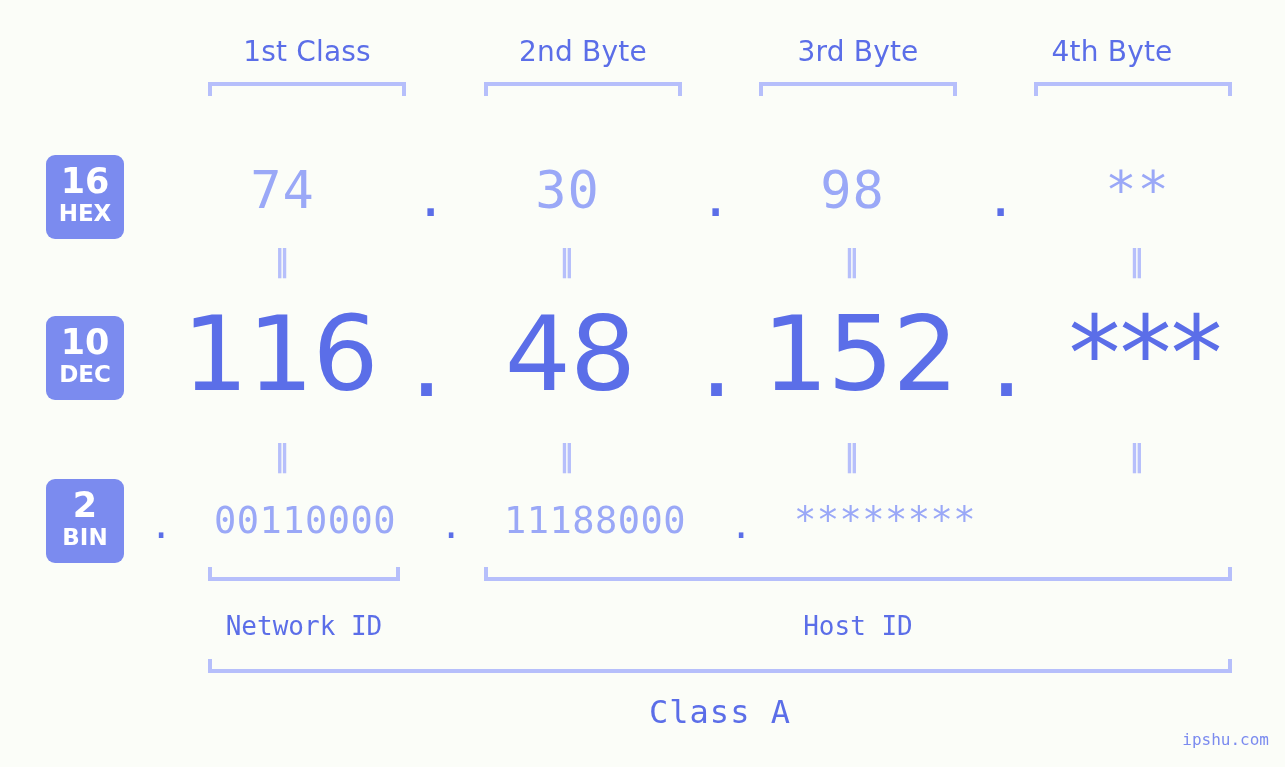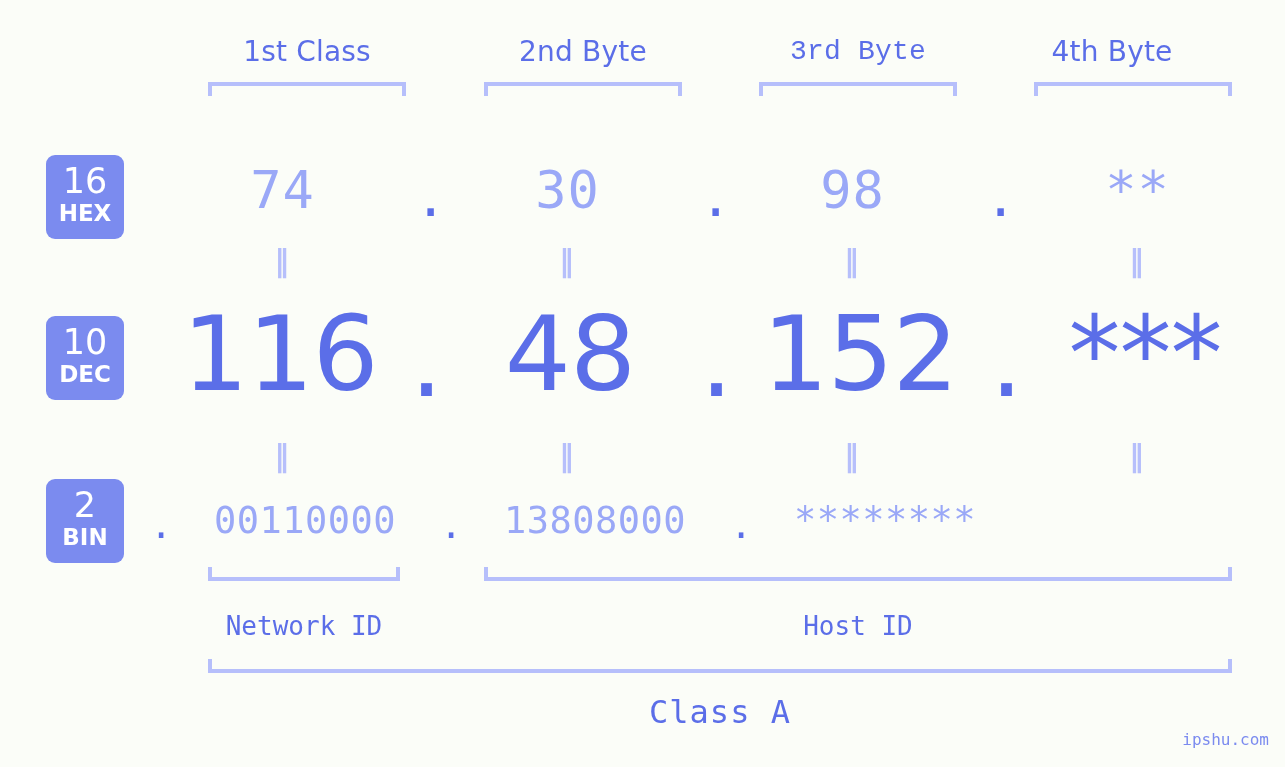--- a/index.html
+++ b/index.html
@@ -56,21 +56,21 @@
     border-radius: 9px;
     color: #ffffff;
     text-align: center;
     box-sizing: border-box;
     padding-top: 7px;
   }
   .badge .radix {
     display: block;
     font-size: 35px;
     line-height: 38px;
-    font-weight: 400;
+    font-weight: 700;
     font-family: "DejaVu Sans", sans-serif;
   }
   .badge .sys {
     display: block;
     font-size: 23px;
     line-height: 26px;
     font-weight: 700;
     font-family: "DejaVu Sans", sans-serif;
   }
 
@@ -195,21 +195,21 @@
 </style>
 </head>
 <body>
 
 <div class="byte-header" style="left:208px; width:198px;">
   <span>1st Class</span>
 </div>
 <div class="byte-header" style="left:484px; width:198px;">
   <span>2nd Byte</span>
 </div>
-<div class="byte-header" style="left:759px; width:198px;font-family:Liberation Mono, monospace;">
+<div class="byte-header" style="left:759px; width:198px;">
   <span>3rd Byte</span>
 </div>
 <div class="byte-header" style="left:1013px; width:198px;">
   <span>4th Byte</span>
 </div>
 
 <div class="bracket-down" style="left:208px; top:82px; width:198px;"></div>
 <div class="bracket-down" style="left:484px; top:82px; width:198px;"></div>
 <div class="bracket-down" style="left:759px; top:82px; width:198px;"></div>
 <div class="bracket-down" style="left:1034px; top:82px; width:198px;"></div>
@@ -280,21 +280,21 @@
   <div class="eq-slot" style="width:20px;"></div>
   <div class="eq-slot" style="width:270px;">
     <span class="eq-mark">‖</span>
   </div>
 </div>
 
 <div class="row-values row-bin">
   <div class="dot" style="width:20px;">.</div>
   <div class="cell" style="width:270px;">00110000</div>
   <div class="dot" style="width:20px;">.</div>
-  <div class="cell" style="width:270px;">13808000</div>
+  <div class="cell" style="width:270px;">11188000</div>
   <div class="dot" style="width:20px;">.</div>
   <div class="cell" style="width:270px;">********</div>
 </div>
 
 <div class="bracket-up" style="left:208px; top:567px; width:192px;"></div>
 <div class="bracket-up" style="left:484px; top:567px; width:748px;"></div>
 
 <div class="id-label" style="left:208px; top:609px; width:192px;">Network ID</div>
 <div class="id-label" style="left:484px; top:609px; width:748px;">Host ID</div>
 

